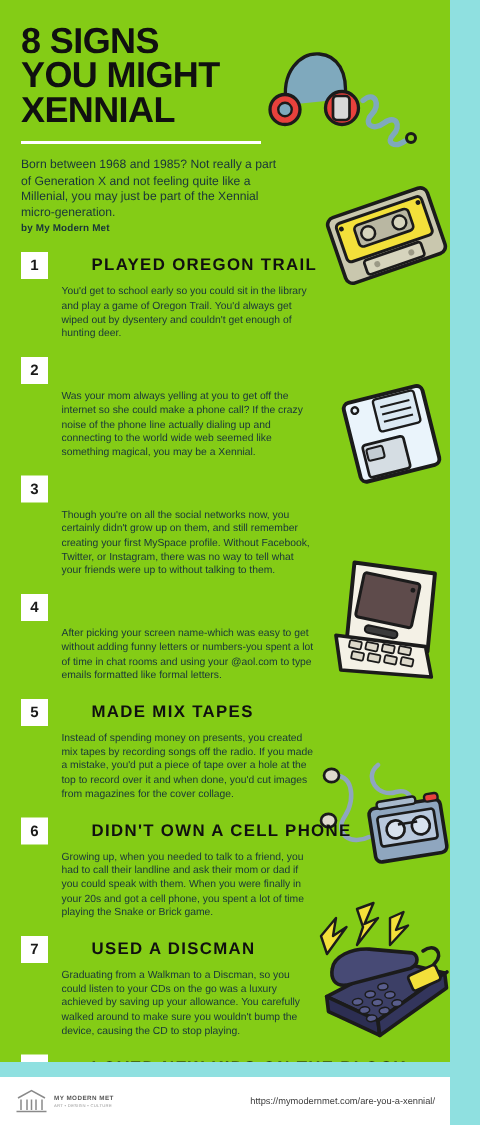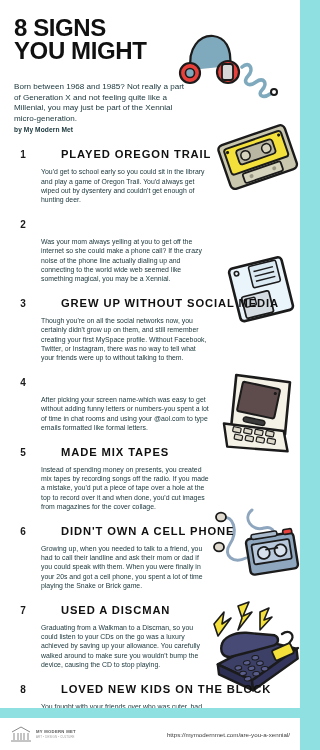--- a/index.html
+++ b/index.html
@@ -5,21 +5,21 @@
   * { margin:0; padding:0; box-sizing:border-box; }
   html, body { width:300px; height:750px; }
   body {
     font-family: "Liberation Sans", sans-serif;
     background:#8fe0e0;
     position:relative;
     overflow:hidden;
   }
   .page {
     width:300px; height:750px;
-    background:#ffffff;
+    background:#84cc16;
     position:relative;
   }
 
   
   .header { position:relative; padding:16px 14px 0 14px; }
   .title {
     font-family:"Liberation Sans", sans-serif;
     font-weight:bold;
     font-size:24px;
     line-height:23px;
@@ -111,20 +111,21 @@
 </style>
 </head>
 <body>
 
 <div class="page">
 
   <div class="header">
     <div class="title">
       <span class="ln">8 SIGNS</span>
       <span class="ln">YOU MIGHT</span>
+      <span class="ln">XENNIAL</span>
     </div>
     <div class="rule"></div>
     <div class="intro">Born between 1968 and 1985? Not really a part of Generation X and not feeling quite like a Millenial, you may just be part of the Xennial micro-generation.</div>
     <div class="byline">by My Modern Met</div>
   </div>
 
   <div class="art art-headphones">
     <svg width="120" height="74" viewBox="0 0 120 74">
       <g fill="none" stroke="#1b1b1b" stroke-width="2.2" stroke-linecap="round" stroke-linejoin="round">
         <path d="M13 44 C9 22 22 9 35 10 C47 11 54 22 52 40" fill="#7fa9bd"></path>
@@ -256,21 +257,20 @@
     <div class="sign">
       <div class="sign-head">
         <div class="num">2</div>
       </div>
       <div class="sign-body">Was your mom always yelling at you to get off the internet so she could make a phone call? If the crazy noise of the phone line actually dialing up and connecting to the world wide web seemed like something magical, you may be a Xennial.</div>
     </div>
 
     <div class="sign">
       <div class="sign-head">
         <div class="num">3</div>
-        <div class="sign-title">GREW UP WITHOUT SOCIAL MEDIA</div>
       </div>
       <div class="sign-body">Though you're on all the social networks now, you certainly didn't grow up on them, and still remember creating your first MySpace profile. Without Facebook, Twitter, or Instagram, there was no way to tell what your friends were up to without talking to them.</div>
     </div>
 
     <div class="sign">
       <div class="sign-head">
         <div class="num">4</div>
       </div>
       <div class="sign-body">After picking your screen name-which was easy to get without adding funny letters or numbers-you spent a lot of time in chat rooms and using your @aol.com to type emails formatted like formal letters.</div>
     </div>

